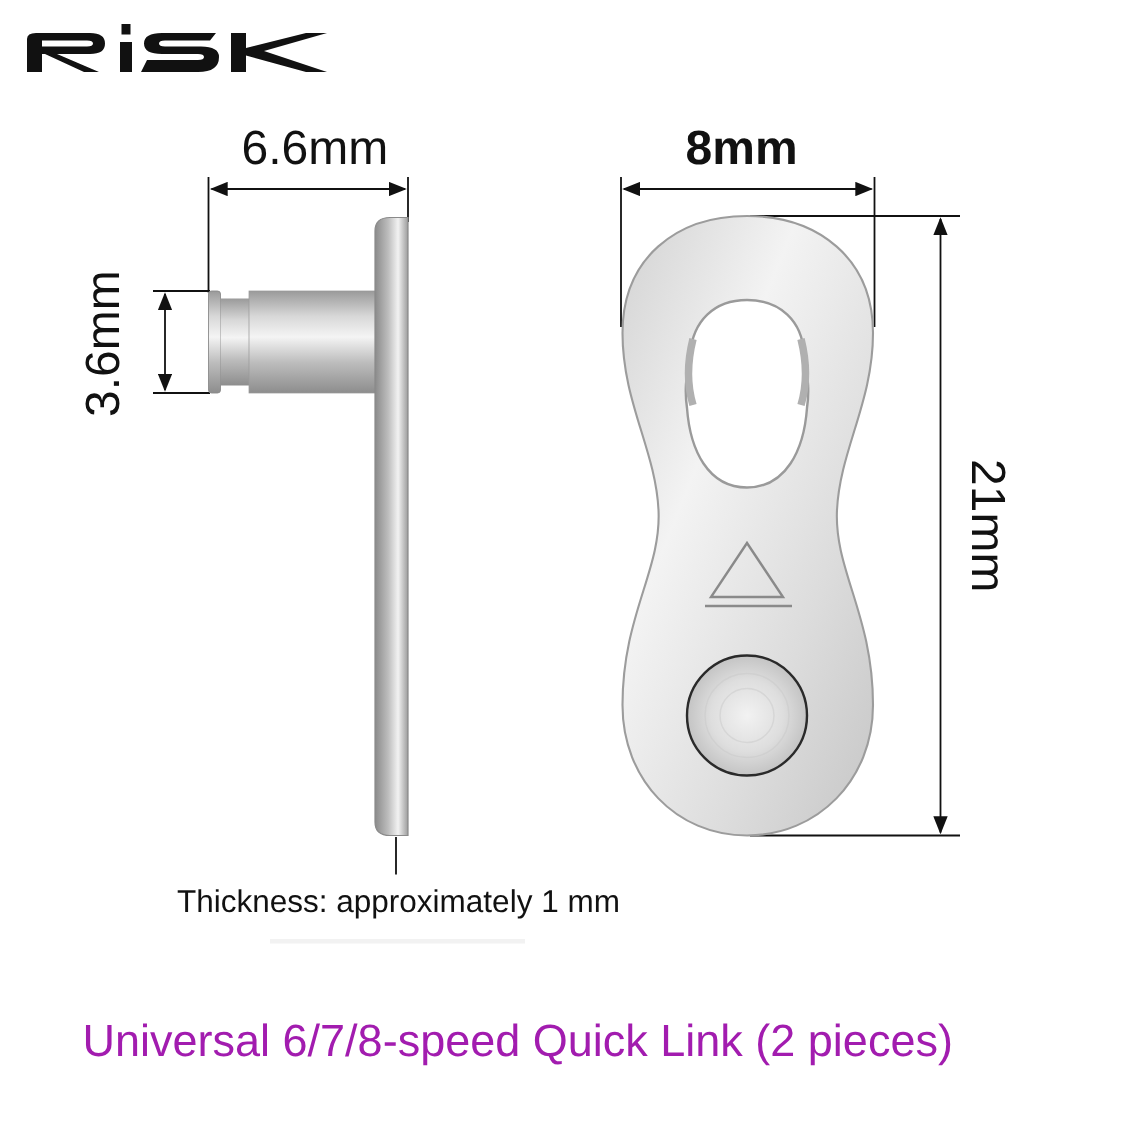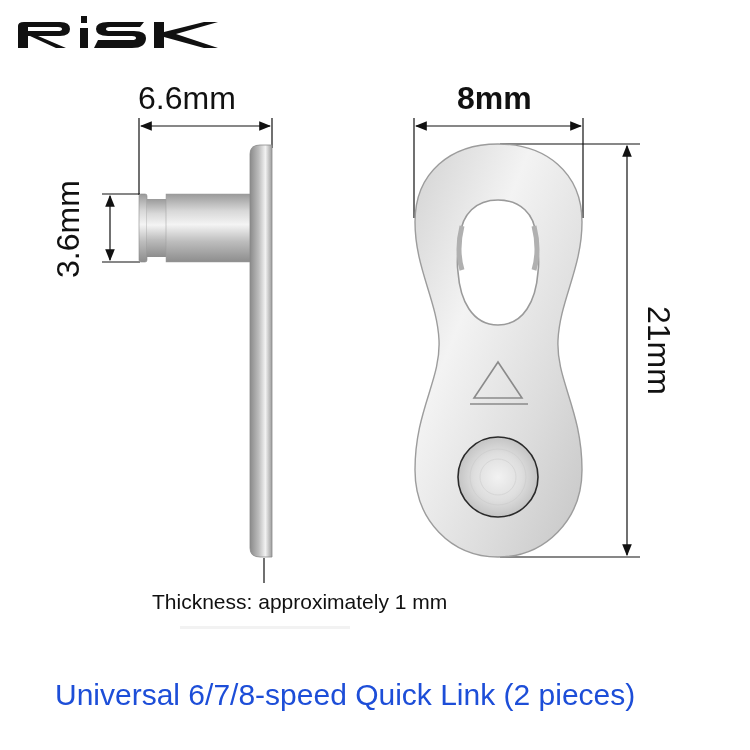--- a/index.html
+++ b/index.html
@@ -1,21 +1,21 @@
 <!DOCTYPE html>
 <html><head>
 <meta charset="utf-8">
 <style>
   html, body { margin: 0; padding: 0; background: #ffffff; }
   body { width: 750px; height: 750px; position: relative; overflow: hidden; font-family: "Liberation Sans", sans-serif; color: #111; }
   .abs { position: absolute; }
   .logo { left: 16px; top: 14px; width: 205px; height: 36px; }
   .dim-label { font-family: "Liberation Sans", sans-serif; font-size: 32px; color: #111; line-height: 1; white-space: nowrap; }
-  .caption { font-size: 21px; color: #111; white-space: nowrap; margin-left: 34px; }
-  .title { font-size: 30px; color: #1d4ed8; white-space: nowrap; }
+  .caption { font-size: 21px; color: #111; white-space: nowrap; }
+  .title { font-size: 30px; color: #a21caf; white-space: nowrap; }
 </style>
 </head>
 <body>
 
 <svg class="abs logo" viewBox="0 0 205 36">
 
   <path d="M2 34 L2 12 Q2 8 8 8 L44 8 Q54 8 54 15 Q54 22 44 22 L22 22 L50 34 L40 34 L14 22 L12 22 L12 34 Z M12 13 L12 17 L42 17 Q46 17 46 15 Q46 13 42 13 Z" fill="#111"></path>
 
   <rect x="64" y="14" width="8" height="20" fill="#111"></rect>
   <rect x="65" y="2" width="6" height="7" fill="#111"></rect>
@@ -105,20 +105,20 @@
   <path d="M534 226 Q540 250 534 270" stroke="#b0b0b0" stroke-width="5" fill="none"></path>
 
   <path d="M498 362 L522 398 L474 398 Z" fill="none" stroke="#8a8a8a" stroke-width="1.6"></path>
   <line x1="470" y1="404" x2="528" y2="404" stroke="#8a8a8a" stroke-width="1.6"></line>
 
   <circle cx="498" cy="477" r="40" fill="url(#rivetGrad)" stroke="#2a2a2a" stroke-width="1.6"></circle>
   <circle cx="498" cy="477" r="28" fill="none" stroke="#d0d0d0" stroke-width="1"></circle>
   <circle cx="498" cy="477" r="18" fill="none" stroke="#d6d6d6" stroke-width="1"></circle>
 </svg>
 
-<div class="abs dim-label" style="left:138px;top:82px;">6.6mm</div>
+<div class="abs dim-label" style="left:161px;top:82px;">6.6mm</div>
 <div class="abs dim-label" style="left:52px;top:278px;transform:rotate(-90deg);transform-origin:left top;">3.6mm</div>
 <div class="abs dim-label" style="left:457px;top:82px;font-weight:bold;">8mm</div>
 <div class="abs dim-label" style="left:675px;top:306px;transform:rotate(90deg);transform-origin:left top;">21mm</div>
 
 <div class="abs caption" style="left:118px;top:590px;">Thickness: approximately 1 mm</div>
 
 <div class="abs title" style="left:55px;top:678px;">Universal 6/7/8-speed Quick Link (2 pieces)</div>
 
 </body></html>

